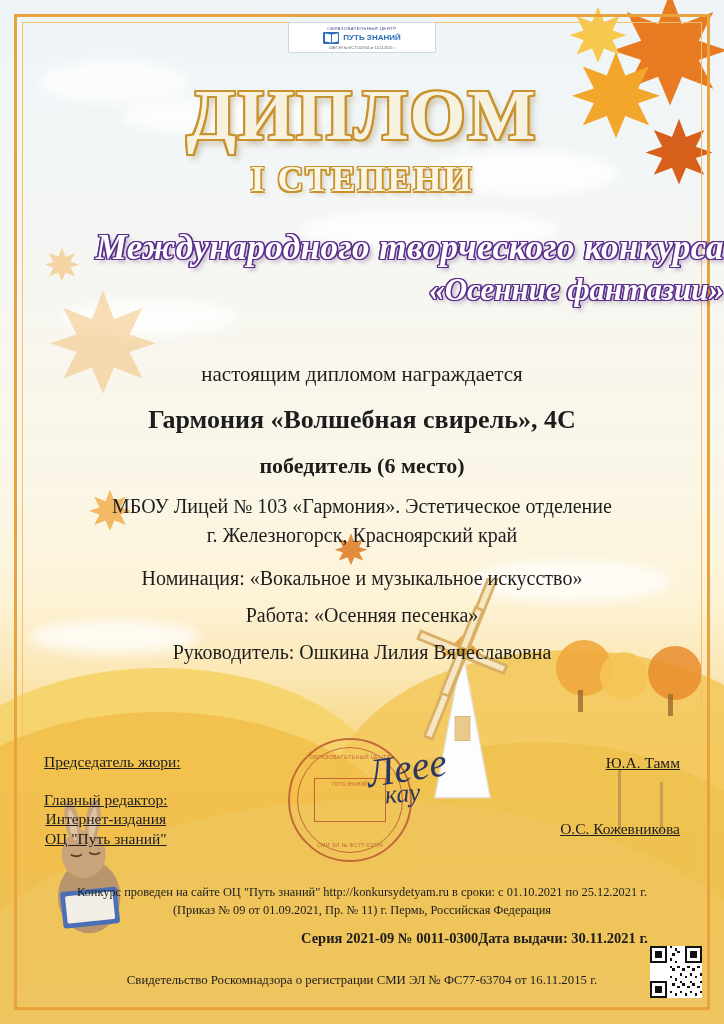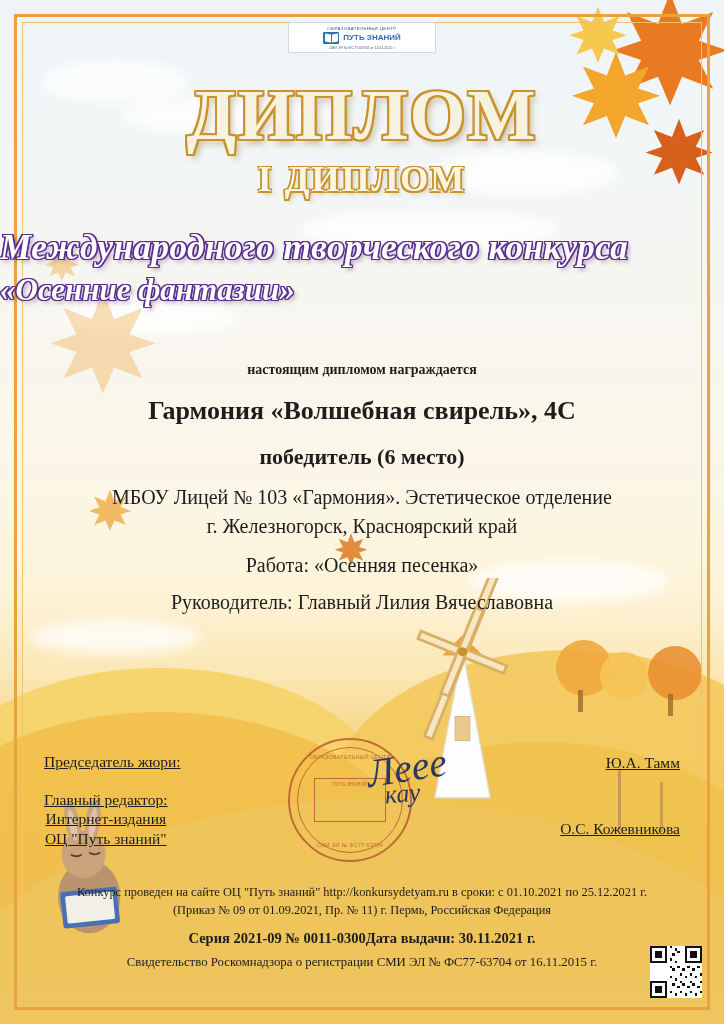--- a/index.html
+++ b/index.html
@@ -161,21 +161,21 @@
     text-shadow:
        1.5px 0 0 #c8922c, -1.5px 0 0 #c8922c, 0 1.5px 0 #c8922c, 0 -1.5px 0 #c8922c,
        1.5px 1.5px 0 #c8922c, -1.5px 1.5px 0 #c8922c, 1.5px -1.5px 0 #c8922c, -1.5px -1.5px 0 #c8922c,
        3px 3px 5px rgba(120,80,10,0.3);
     z-index: 5;
   }
   .contest-name {
     position: absolute;
     top: 228px;
     width: 100%;
-    text-align: left;
+    text-align: right;
     z-index: 5;
   }
   .contest-line1 {
     font-family: "Liberation Serif", serif;
     font-style: italic;
     font-weight: bold;
     font-size: 35px;
     color: #ffffff;
     letter-spacing: 0.5px;
     text-shadow:
@@ -199,21 +199,21 @@
   
   .body-block {
     position: absolute;
     top: 362px;
     left: 40px;
     right: 40px;
     text-align: center;
     color: #1d1d1d;
     z-index: 5;
   }
-  .awarded-line { font-size: 14px; font-weight: bold; }
+  .awarded-line { font-size: 21px; }
   .recipient {
     margin-top: 18px;
     font-size: 26px;
     font-weight: bold;
   }
   .place {
     margin-top: 18px;
     font-size: 22px;
     font-weight: bold;
   }
@@ -318,29 +318,29 @@
     left: 30px;
     right: 30px;
     top: 884px;
     text-align: center;
     color: #1d1d1d;
     z-index: 6;
   }
   .footer-line { font-size: 12.4px; line-height: 1.45; }
   .serial-row {
     display: flex;
-    justify-content: center;
+    justify-content: flex-end;
     align-items: center;
     margin-top: 10px;
     padding: 0 46px;
     font-size: 14.5px;
     font-weight: bold;
   }
   .roskomnadzor {
-    margin-top: 8px;
+    margin-top: 26px;
     font-size: 12.8px;
   }
 
   
   .qr {
     position: absolute;
     right: 22px;
     bottom: 26px;
     width: 52px;
     height: 52px;
@@ -437,34 +437,35 @@
       <div class="logo-top">ОБРАЗОВАТЕЛЬНЫЙ ЦЕНТР</div>
       <div class="logo-row">
         <span class="logo-book"></span>
         <span class="logo-name">ПУТЬ ЗНАНИЙ</span>
       </div>
       <div class="logo-sub">СМИ ЭЛ № ФС77-63704 от 16.11.2015 г.</div>
     </div>
   </div>
 
   <div class="title-main">ДИПЛОМ</div>
-  <div class="title-degree">I ДИПЛОМ</div>
+  <div class="title-degree">I СТЕПЕНИ</div>
   <div class="contest-name">
     <div class="contest-line1">Международного творческого конкурса</div>
     <div class="contest-line2">«Осенние фантазии»</div>
   </div>
 
   <div class="body-block">
     <div class="awarded-line">настоящим дипломом награждается</div>
     <div class="recipient">Гармония «Волшебная свирель», 4С</div>
     <div class="place">победитель (6 место)</div>
     <div class="org">МБОУ Лицей № 103 «Гармония». Эстетическое отделение</div>
     <div class="org" style="margin-top:2px;font-family:Liberation Serif, serif;">г. Железногорск, Красноярский край</div>
+    <div class="nomination">Номинация: «Вокальное и музыкальное искусство»</div>
     <div class="work">Работа: «Осенняя песенка»</div>
-    <div class="leader">Руководитель: Главный Лилия Вячеславовна</div>
+    <div class="leader">Руководитель: Ошкина Лилия Вячеславовна</div>
   </div>
 
   <div class="sig-area">
     <div class="sig-row">
       <div class="sig-left">Председатель жюри:</div>
       <div class="sig-right">Ю.А. Тамм</div>
     </div>
     <div class="sig-row sig-row2">
       <div class="sig-left">
         <div>Главный редактор:</div>

